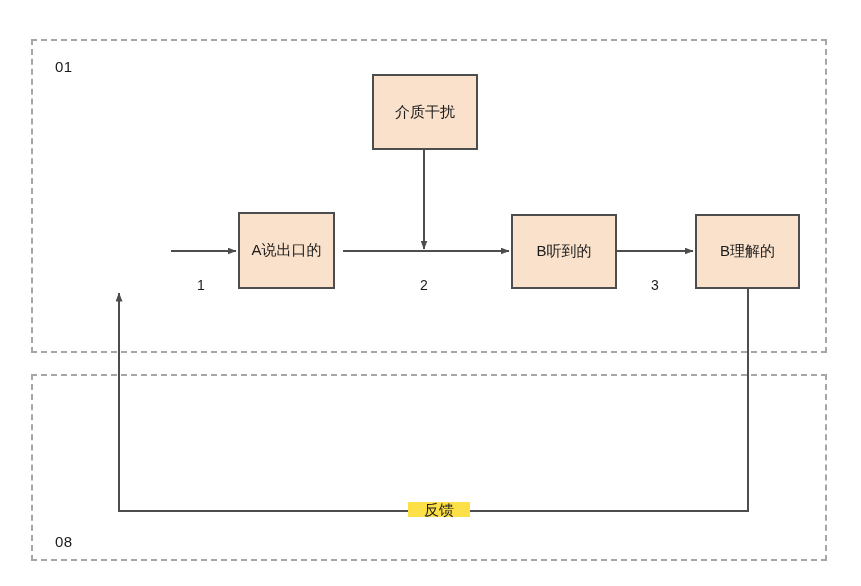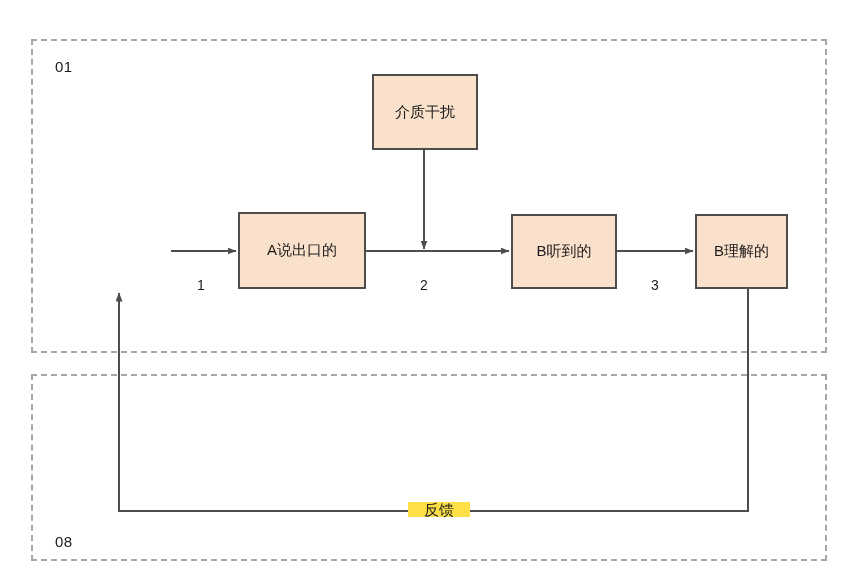--- a/index.html
+++ b/index.html
@@ -96,33 +96,33 @@
     <line x1="343" y1="243" x2="509" y2="243" stroke="#4d4d4d" stroke-width="2" marker-end="url(#arrowhead)"></line>
 
     <line x1="424" y1="142" x2="424" y2="241" stroke="#4d4d4d" stroke-width="2" marker-end="url(#arrowhead)"></line>
 
     <line x1="617" y1="243" x2="693" y2="243" stroke="#4d4d4d" stroke-width="2" marker-end="url(#arrowhead)"></line>
 
     <path d="M 748 281 L 748 503 L 119 503 L 119 285" fill="none" stroke="#4d4d4d" stroke-width="2" marker-end="url(#arrowhead-up)"></path>
   </svg>
 
 
-  <div class="node" style="left:238px; top:204px; width:128px; height:77px;">
+  <div class="node" style="left:238px; top:204px; width:97px; height:77px;">
     <span>A说出口的</span>
   </div>
 
   <div class="node" style="left:372px; top:66px; width:106px; height:76px;">
     <span>介质干扰</span>
   </div>
 
   <div class="node" style="left:511px; top:206px; width:106px; height:75px;">
     <span>B听到的</span>
   </div>
 
-  <div class="node" style="left:695px; top:206px; width:93px; height:75px;">
+  <div class="node" style="left:695px; top:206px; width:105px; height:75px;">
     <span>B理解的</span>
   </div>
 
   <div class="edge-label" style="left:194px; top:270px; width:14px;">1</div>
 
   <div class="edge-label" style="left:417px; top:270px; width:14px;">2</div>
 
   <div class="edge-label" style="left:648px; top:270px; width:14px;">3</div>
 
   <div class="edge-label on-line" style="left:408px; top:494px; width:54px; font-size:15px;">反馈</div>

